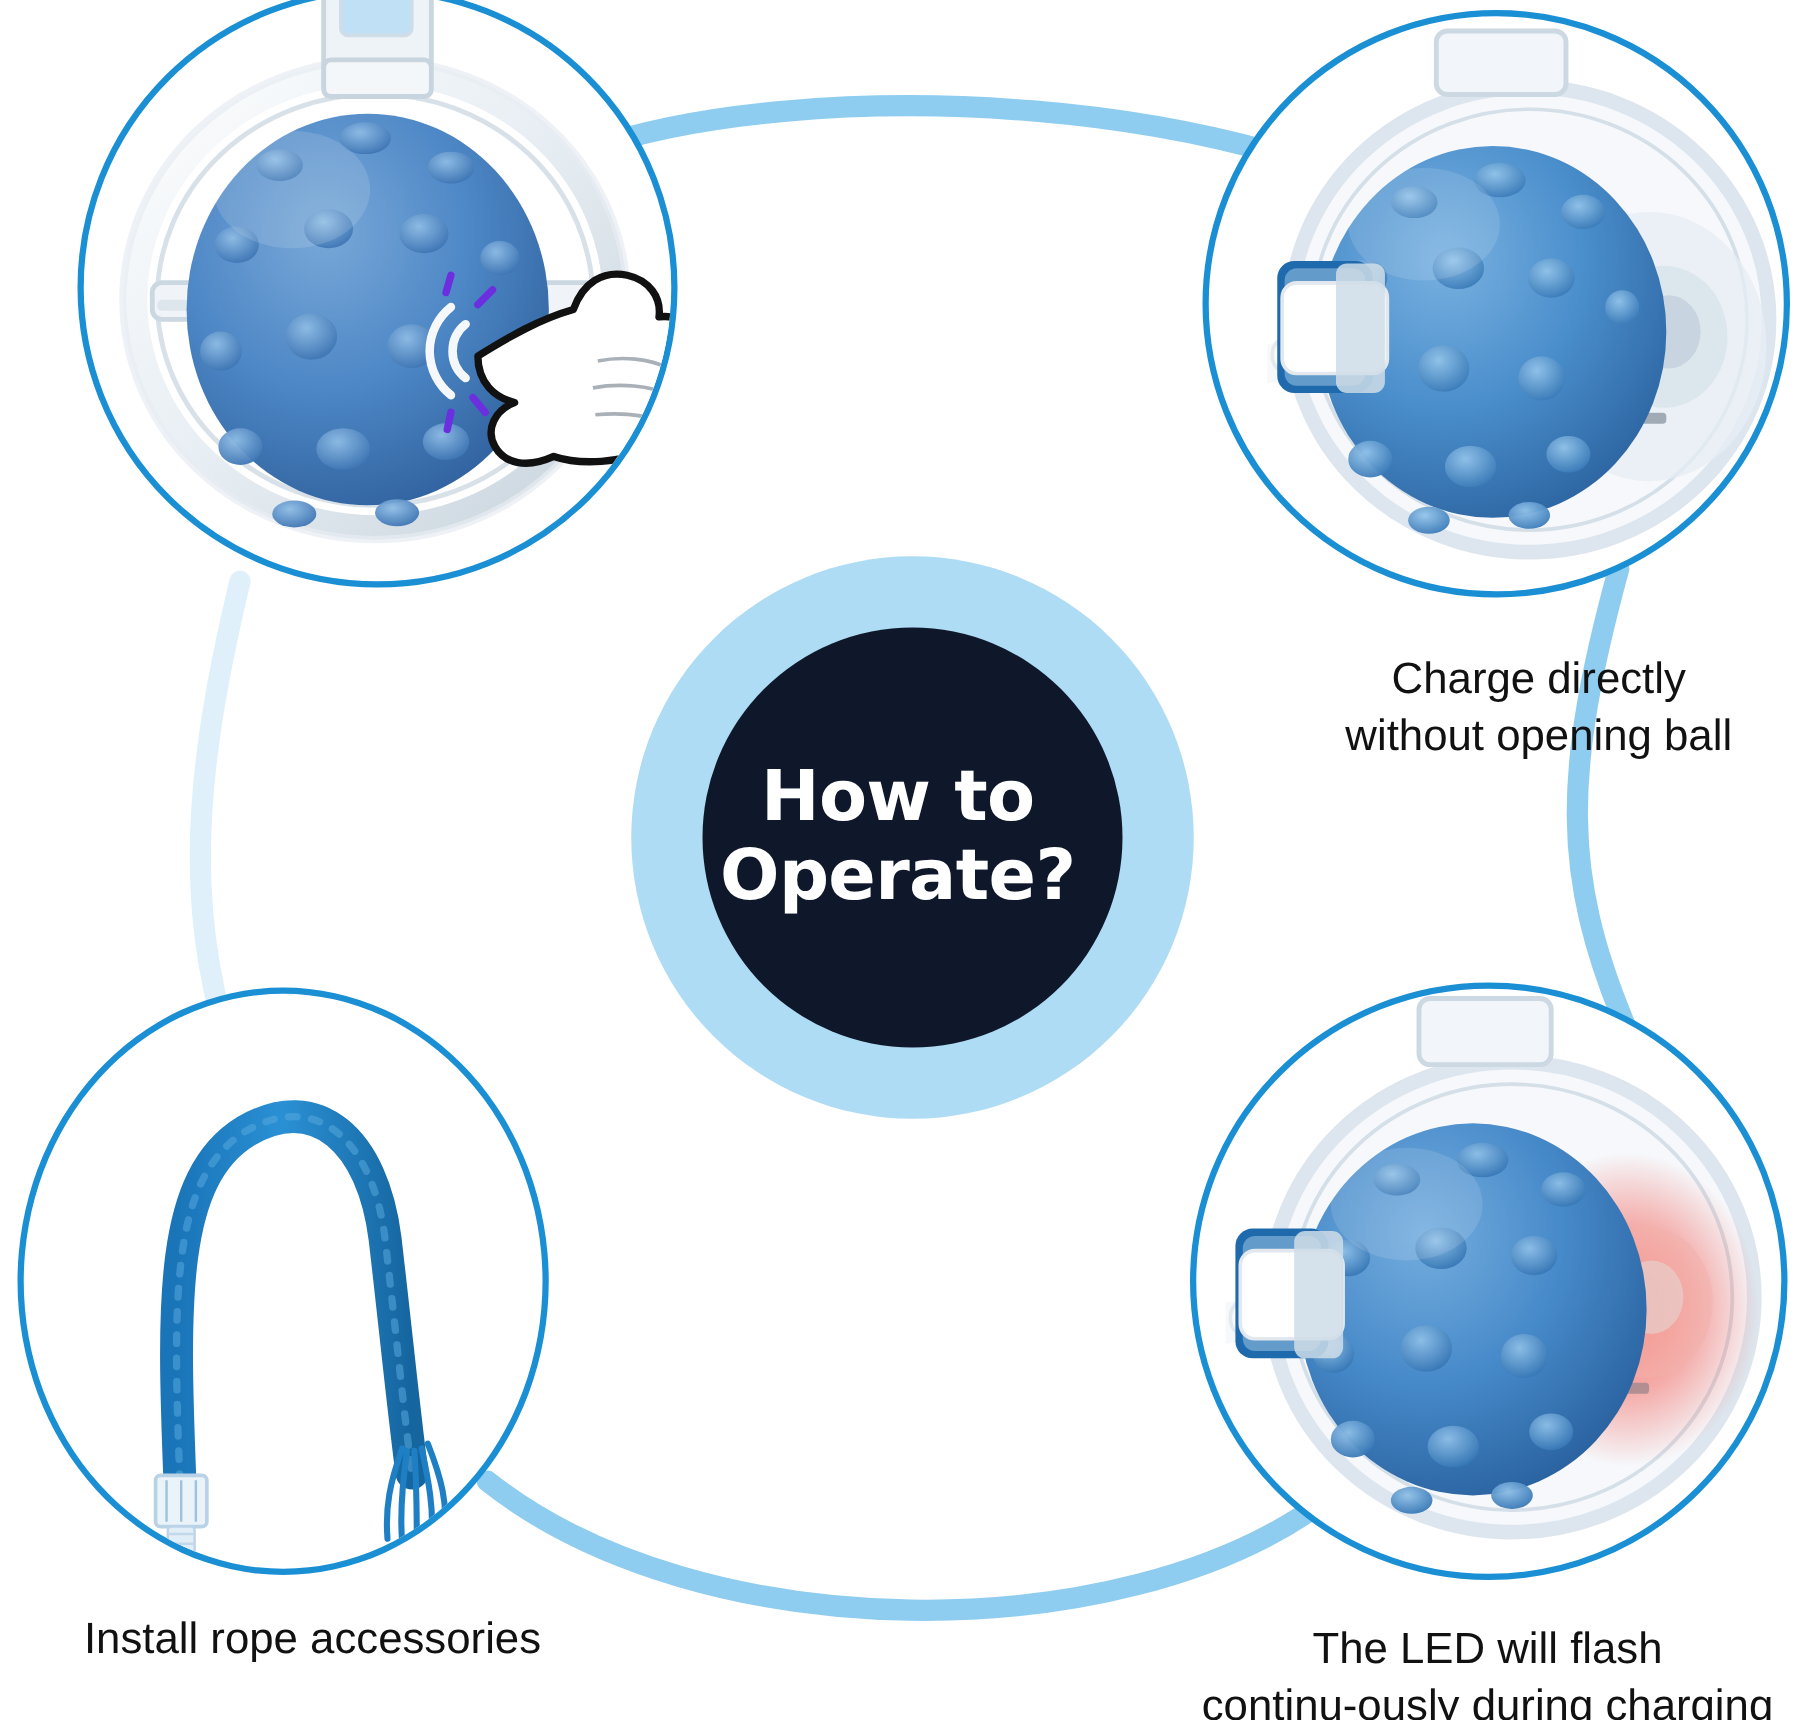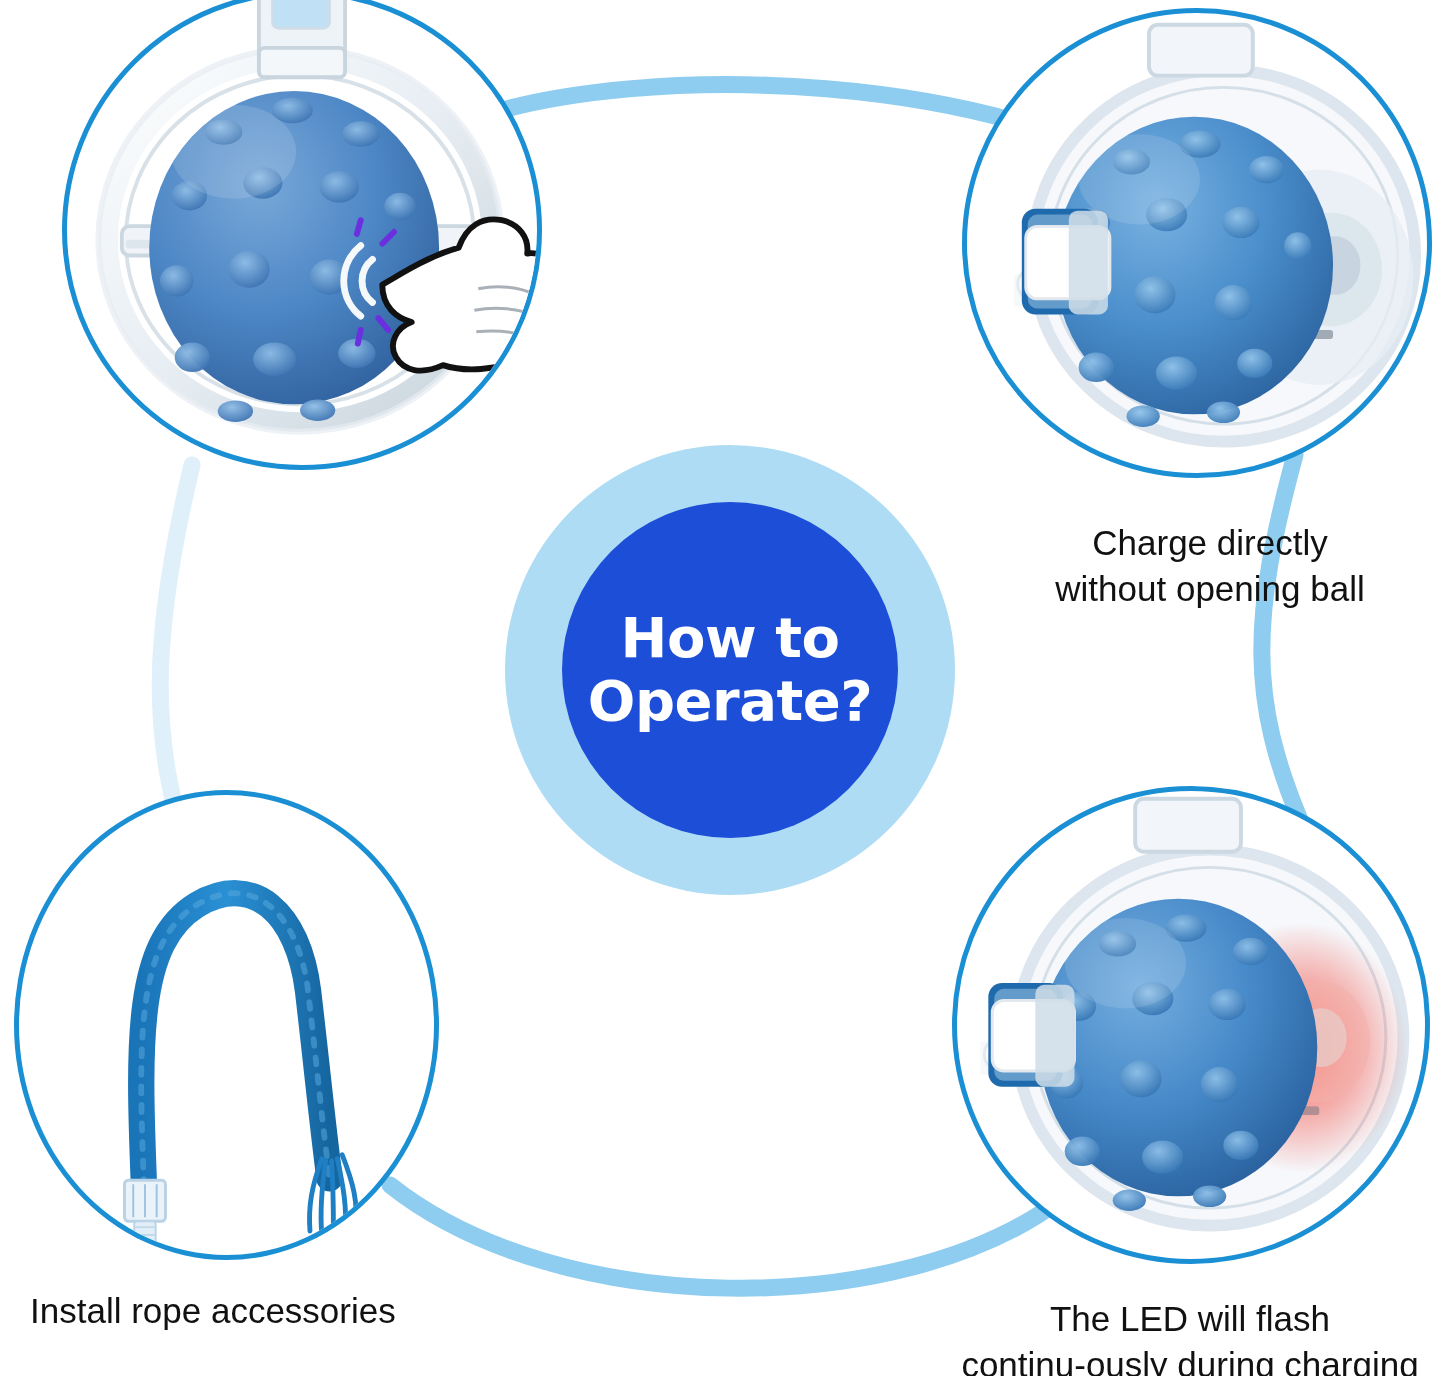--- a/index.html
+++ b/index.html
@@ -37,24 +37,23 @@
     border-radius: 50%;
     background: #aedcf4;
     display: flex;
     align-items: center;
     justify-content: center;
   }
   .hub-inner {
     width: 336px;
     height: 336px;
     border-radius: 50%;
-    background: #1d4ed8;
+    background: #0f172a;
     display: flex;
     align-items: center;
-    justify-content: center;
     text-align: center;
   }
   .hub-title {
     color: #ffffff;
     font-family: "DejaVu Sans", sans-serif;
     font-weight: bold;
     font-size: 56px;
     line-height: 1.12;
     letter-spacing: -0.5px;
     padding: 0 14px;
@@ -77,22 +76,22 @@
   .caption {
     position: absolute;
     z-index: 5;
     color: #111111;
     font-family: "Liberation Sans", sans-serif;
     font-size: 35px;
     line-height: 1.30;
     white-space: pre-line;
   }
   .cap-tl { left: 92px;  top: 498px;  width: 430px; text-align: center; }
-  .cap-tr { left: 1000px; top: 520px; width: 420px; text-align: center; }
-  .cap-bl { left: 30px;  top: 1288px; width: 440px; }
+  .cap-tr { left: 1021px; top: 520px; width: 420px; text-align: center; }
+  .cap-bl { left: 30px;  top: 1288px; width: 440px; text-align: center; }
   .cap-br { left: 940px; top: 1296px; width: 500px; text-align: center; }
 </style>
 </head>
 <body>
 
 <div id="stage">
 
   <svg class="layer" id="connectors" viewBox="0 0 1445 1376">
 
     <path d="M 470 120 C 640 60, 1010 70, 1190 200" fill="none" stroke="#8ecdf0" stroke-width="17" stroke-linecap="round"></path>

